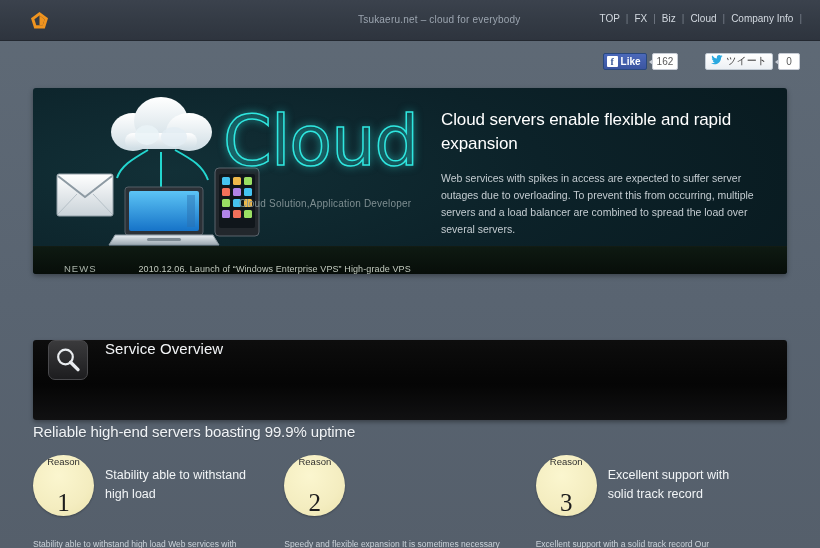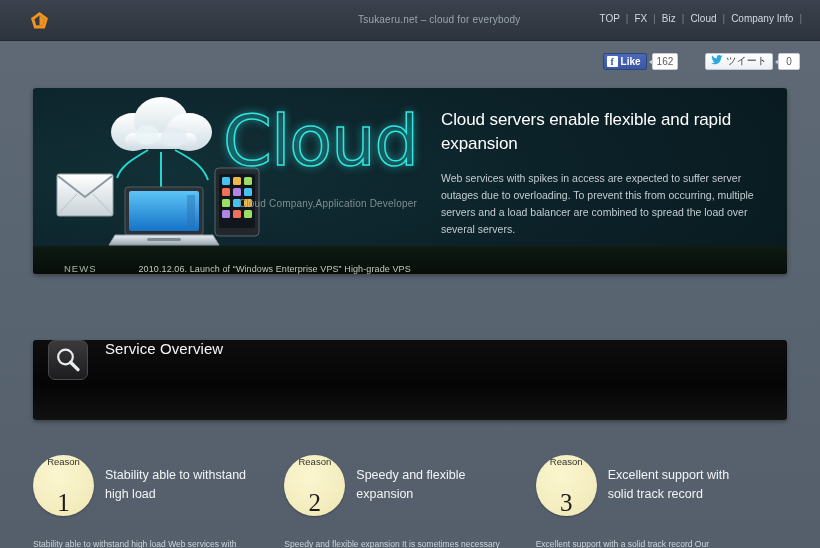--- a/index.html
+++ b/index.html
@@ -408,21 +408,21 @@
             <rect x="29" y="31" width="8" height="8" rx="1.5" fill="#f0b84a"></rect>
             <rect x="7" y="42" width="8" height="8" rx="1.5" fill="#b184e8"></rect>
             <rect x="18" y="42" width="8" height="8" rx="1.5" fill="#f2705a"></rect>
             <rect x="29" y="42" width="8" height="8" rx="1.5" fill="#9adf63"></rect>
           </g>
         </g>
       </svg>
     </div>
 
     <div class="cloud-word">Cloud</div>
-    <div class="cloud-sub">Cloud Company,Application Developer</div>
+    <div class="cloud-sub">Cloud Solution,Application Developer</div>
 
     <div class="hero-right">
       <div class="hero-h1">Cloud servers enable flexible and rapid expansion</div>
       <div class="hero-p">Web services with spikes in access are expected to suffer server outages due to overloading. To prevent this from occurring, multiple servers and a load balancer are combined to spread the load over several servers.</div>
     </div>
 
     <div class="news-strip">
       <span class="news-label">NEWS</span>
       <span class="news-text">2010.12.06. Launch of “Windows Enterprise VPS” High-grade VPS</span>
     </div>
@@ -432,41 +432,41 @@
   <div class="section-bar">
     <span class="mag-box">
       <svg width="26" height="26" viewBox="0 0 26 26">
         <circle cx="10.5" cy="10" r="7.3" fill="none" stroke="#e9ecef" stroke-width="2.2"></circle>
         <line x1="15.6" y1="15.2" x2="23" y2="22.6" stroke="#e9ecef" stroke-width="3.4" stroke-linecap="round"></line>
       </svg>
     </span>
     <span class="section-title">Service Overview</span>
   </div>
 
+  <div class="lead">Reliable high-end servers boasting 99.9% uptime</div>
 
   <div class="reasons">
 
     <div class="reason">
       <div class="reason-head">
         <div class="badge">
           <span class="badge-word">Reason</span>
           <span class="badge-num">1</span>
         </div>
         <div class="reason-title">Stability able to withstand high load</div>
       </div>
       <div class="reason-body">Stability able to withstand high load Web services with</div>
     </div>
 
     <div class="reason">
       <div class="reason-head">
         <div class="badge">
           <span class="badge-word">Reason</span>
           <span class="badge-num">2</span>
         </div>
-        <div class="reason-title">Speedy and flexible expansion</div>
       </div>
       <div class="reason-body">Speedy and flexible expansion It is sometimes necessary</div>
     </div>
 
     <div class="reason">
       <div class="reason-head">
         <div class="badge">
           <span class="badge-word">Reason</span>
           <span class="badge-num">3</span>
         </div>

